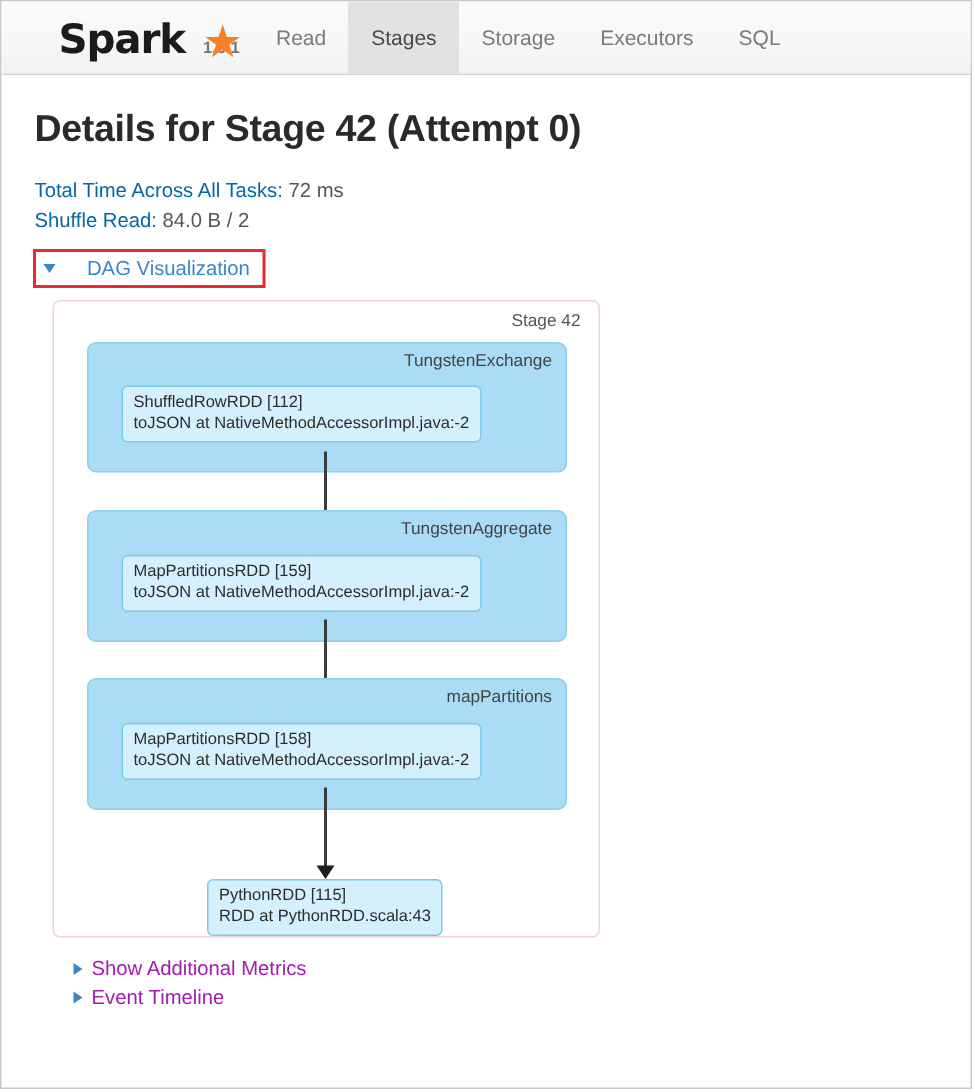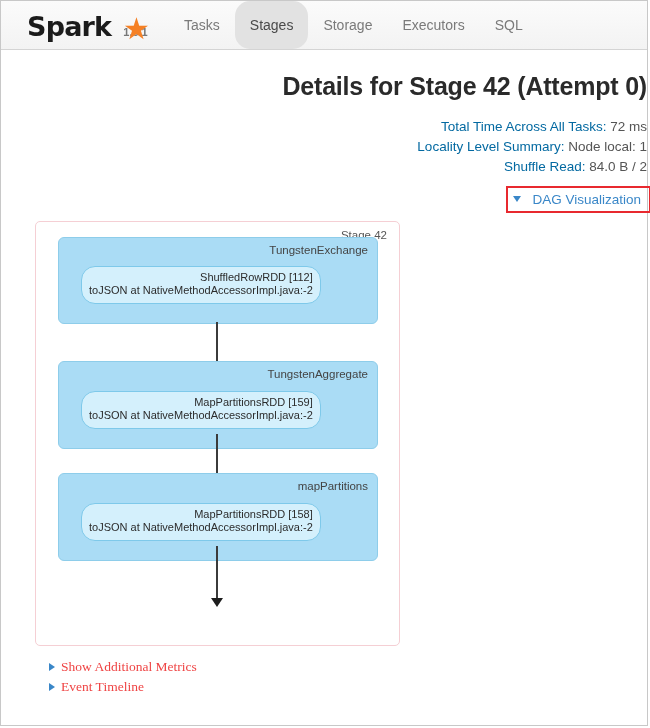--- a/index.html
+++ b/index.html
@@ -29,25 +29,26 @@
     height: 49px;
     background: linear-gradient(to bottom, #fbfbfb 0%, #f3f3f3 100%);
     border-bottom: 1px solid #d4d4d4;
     box-sizing: border-box;
     display: flex;
     align-items: stretch;
   }
   .brand {
     display: flex;
     align-items: flex-end;
-    padding-left: 26px;
+    padding-left: 38px;
     padding-bottom: 9px;
     position: relative;
     width: 150px;
     box-sizing: border-box;
+    justify-content: space-between;
   }
   .brand-logo {
     font-family: "DejaVu Sans", sans-serif;
     font-size: 27px;
     font-weight: bold;
     color: #1b1b1b;
     letter-spacing: -0.8px;
     line-height: 1;
     position: relative;
   }
@@ -79,27 +80,25 @@
     padding: 0 15px;
     font-size: 14px;
     color: #7a7a7a;
     text-decoration: none;
     cursor: pointer;
     box-sizing: border-box;
   }
   .nav-tab.active {
     background: #e2e2e2;
     color: #4a4a4a;
-    border-radius: 15px;
   }
 
   
   .content {
     padding: 22px 0 0 22px;
-    text-align: right;
   }
   .page-title {
     font-size: 25px;
     font-weight: bold;
     color: #2a2a2a;
     margin: 0 0 16px 0;
     letter-spacing: -0.2px;
   }
   .summary {
     font-size: 13.5px;
@@ -121,21 +120,21 @@
   
   .dag-toggle-wrap {
     position: relative;
     display: inline-block;
     margin-top: 11px;
     margin-left: 2px;
   }
   .dag-toggle {
     display: inline-flex;
     align-items: center;
-    gap: 11px;
+    gap: 21px;
     font-size: 13.5px;
     color: #3a87c8;
     text-decoration: none;
     cursor: pointer;
     padding: 3px 6px 3px 4px;
   }
   .caret-down {
     width: 0; height: 0;
     border-left: 4.5px solid transparent;
     border-right: 4.5px solid transparent;
@@ -190,21 +189,21 @@
     position: absolute;
     right: 9px;
     top: 6px;
     font-size: 11.5px;
     color: #444444;
   }
   .rdd-node {
     position: absolute;
     background: #d4f0fc;
     border: 1px solid #7ec9ea;
-    border-radius: 14px;
+    border-radius: 4px;
     box-sizing: border-box;
     padding: 4px 7px 5px 7px;
     font-size: 11px;
     line-height: 13.5px;
     color: #2c2c2c;
     white-space: nowrap;
   }
   .rdd-line2 { display: block; }
 
   .connector {
@@ -222,62 +221,57 @@
 
   
   .bottom-links {
     margin: 13px 0 0 26px;
   }
   .bottom-link {
     display: flex;
     align-items: center;
     gap: 6px;
     font-size: 13.5px;
-    color: #ef4444;
+    color: #a21caf;
     text-decoration: none;
     cursor: pointer;
     margin-bottom: 4px;
     width: max-content;
-    font-family: Liberation Serif, serif;
   }
 </style>
 </head>
 <body>
 
 <div class="page">
 
   <div class="navbar">
     <a class="brand">
       <span class="brand-logo">
         <span>Spark</span>
         <span class="star">★</span>
       </span>
       <span class="brand-version">1.6.1</span>
     </a>
     <div class="nav-tabs">
-      <a class="nav-tab">Tasks</a>
+      <a class="nav-tab">Read</a>
       <a class="nav-tab active">Stages</a>
       <a class="nav-tab">Storage</a>
       <a class="nav-tab">Executors</a>
       <a class="nav-tab">SQL</a>
     </div>
   </div>
 
   <div class="content">
 
     <h1 class="page-title">Details for Stage 42 (Attempt 0)</h1>
 
     <div class="summary">
       <div class="summary-row">
         <b>Total Time Across All Tasks:</b>
         <span class="summary-val">72 ms</span>
-      </div>
-      <div class="summary-row">
-        <b>Locality Level Summary:</b>
-        <span class="summary-val">Node local: 1</span>
       </div>
       <div class="summary-row">
         <b>Shuffle Read:</b>
         <span class="summary-val">84.0 B / 2</span>
       </div>
     </div>
 
     
     <div class="dag-toggle-wrap">
       <a class="dag-toggle">
@@ -285,21 +279,21 @@
         <span>DAG Visualization</span>
       </a>
       <span class="highlight-box"></span>
     </div>
 
     
     <div class="dag-panel">
 
       <span class="stage-label">Stage 42</span>
 
-      <div class="stage-box" style="top:15px; height:87px;">
+      <div class="stage-box" style="top:27px; height:87px;">
         <span class="stage-box-label">TungstenExchange</span>
         <div class="rdd-node" style="left:22px; top:28px;">
           <span>ShuffledRowRDD [112]</span>
           <span class="rdd-line2">toJSON at NativeMethodAccessorImpl.java:-2</span>
         </div>
       </div>
 
       <div class="connector" style="left:180px; top:100px; height:64px;"></div>
       <div class="arrowhead" style="left:175px; top:160px;"></div>
 
@@ -318,20 +312,24 @@
         <span class="stage-box-label">mapPartitions</span>
         <div class="rdd-node" style="left:22px; top:29px;">
           <span>MapPartitionsRDD [158]</span>
           <span class="rdd-line2">toJSON at NativeMethodAccessorImpl.java:-2</span>
         </div>
       </div>
 
       <div class="connector" style="left:180px; top:324px; height:56px;"></div>
       <div class="arrowhead" style="left:175px; top:376px;"></div>
 
+      <div class="rdd-node" style="left:102px; top:385px;">
+        <span>PythonRDD [115]</span>
+        <span class="rdd-line2">RDD at PythonRDD.scala:43</span>
+      </div>
 
     </div>
 
     
     <div class="bottom-links">
       <a class="bottom-link">
         <span class="caret-right"></span>
         <span>Show Additional Metrics</span>
       </a>
       <a class="bottom-link">

